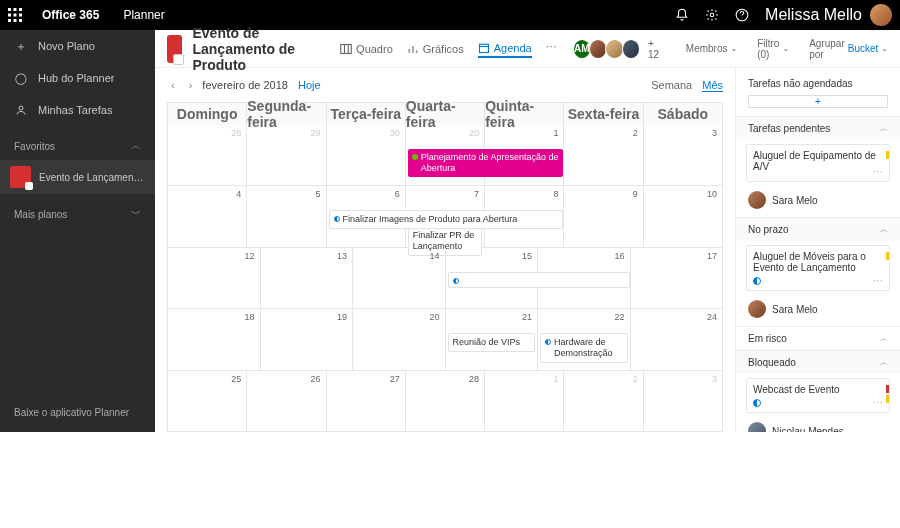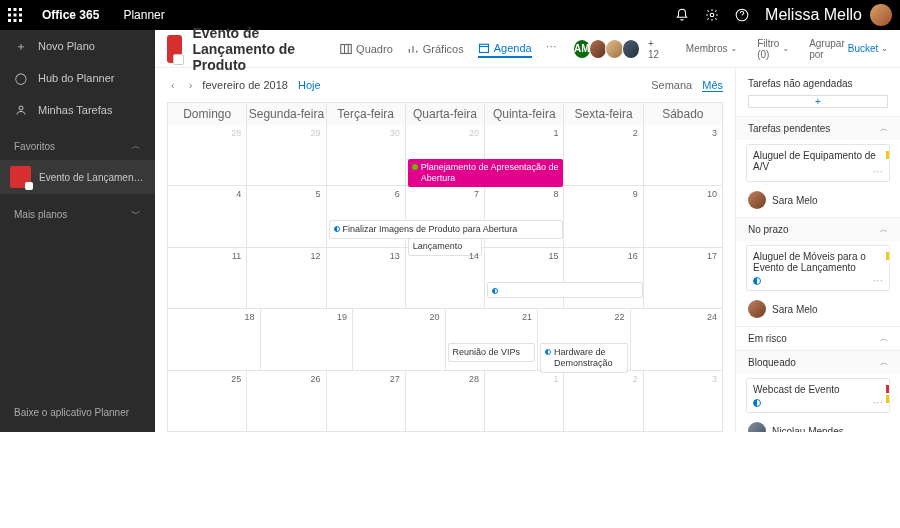--- a/index.html
+++ b/index.html
@@ -63,27 +63,27 @@
 .calctrl { height: 34px; display: flex; align-items: center; font-size: 11px; color: #444; gap: 10px; }
 .calnav { display: flex; align-items: center; gap: 6px; }
 .calnav .arrow { cursor: pointer; color: #888; padding: 2px 4px; }
 .today { color: #0078d4; cursor: pointer; }
 .calctrl .spacer { flex: 1; }
 .viewsel { display: flex; gap: 10px; font-size: 11px; }
 .viewsel span { cursor: pointer; color: #666; }
 .viewsel .active { color: #0078d4; border-bottom: 1px solid #0078d4; }
 
 .calgrid { flex:1; display:flex; flex-direction:column; border-top:1px solid #e5e5e5; border-left:1px solid #e5e5e5; min-height:0; }
-.dayhdr { display:flex; height:22px; background:#fafafa; font-size:12px; color:#666; }
+.dayhdr { display:flex; height:22px; background:#fafafa; font-size:14px; color:#666;font-weight:bold; }
 .dayhdr div { flex:1; border-right:1px solid #e5e5e5; display:flex; align-items:center; justify-content:center; }
 .week { display:flex; flex:1;text-decoration:underline; }
 .daycell { flex:1; border-right:1px solid #e5e5e5; border-bottom:1px solid #e5e5e5; position:relative; min-height:0; }
 .daynum { position:absolute; top:3px; right:5px; font-size:9px; color:#666; }
 .daynum.dim { color:#ccc; }
-.task { position:absolute; top:34px; left:2px; right:2px; background:#fff; border:1px solid #e0e0e0; border-radius:2px; font-size:9px; padding:3px 4px; color:#333; display:flex; gap:3px; align-items:flex-start; line-height:1.2; cursor:pointer; }
+.task { position:absolute; top:24px; left:2px; right:2px; background:#fff; border:1px solid #e0e0e0; border-radius:2px; font-size:9px; padding:3px 4px; color:#333; display:flex; gap:3px; align-items:flex-start; line-height:1.2; cursor:pointer; }
 .task .bullet { width:6px; height:6px; border-radius:50%; background:#6bb700; flex-shrink:0; margin-top:2px; }
 .task .bullet.half { background: linear-gradient(to right,#0078d4 50%, #fff 50%); border:1px solid #0078d4; }
 .task.pink { background:#e3008c; color:#fff; border:none; }
 .task.span2 { right: calc(-100% - 1px); z-index:2; }
 .task.span3 { right: calc(-200% - 2px); z-index:2; }
 .task2 { top: 40px; }
 
 
 .panel { width: 165px; border-left:1px solid #eee; display:flex; flex-direction:column; font-size:10px; color:#333; overflow-y:auto; }
 .panel-title { padding:10px 12px 6px; font-size:10px; }
@@ -325,23 +325,20 @@
                   </div>
                   <div class="daycell">
                     <div class="daynum">9</div>
                   </div>
                   <div class="daycell">
                     <div class="daynum">10</div>
                   </div>
                 </div>
                 <div class="week">
                   <div class="daycell">
-                    <div class="daynum">11</div>
-                  </div>
-                  <div class="daycell">
                     <div class="daynum">12</div>
                   </div>
                   <div class="daycell">
                     <div class="daynum">13</div>
                   </div>
                   <div class="daycell">
                     <div class="daynum">14</div>
                   </div>
                   <div class="daycell">
                     <div class="daynum">15</div>

